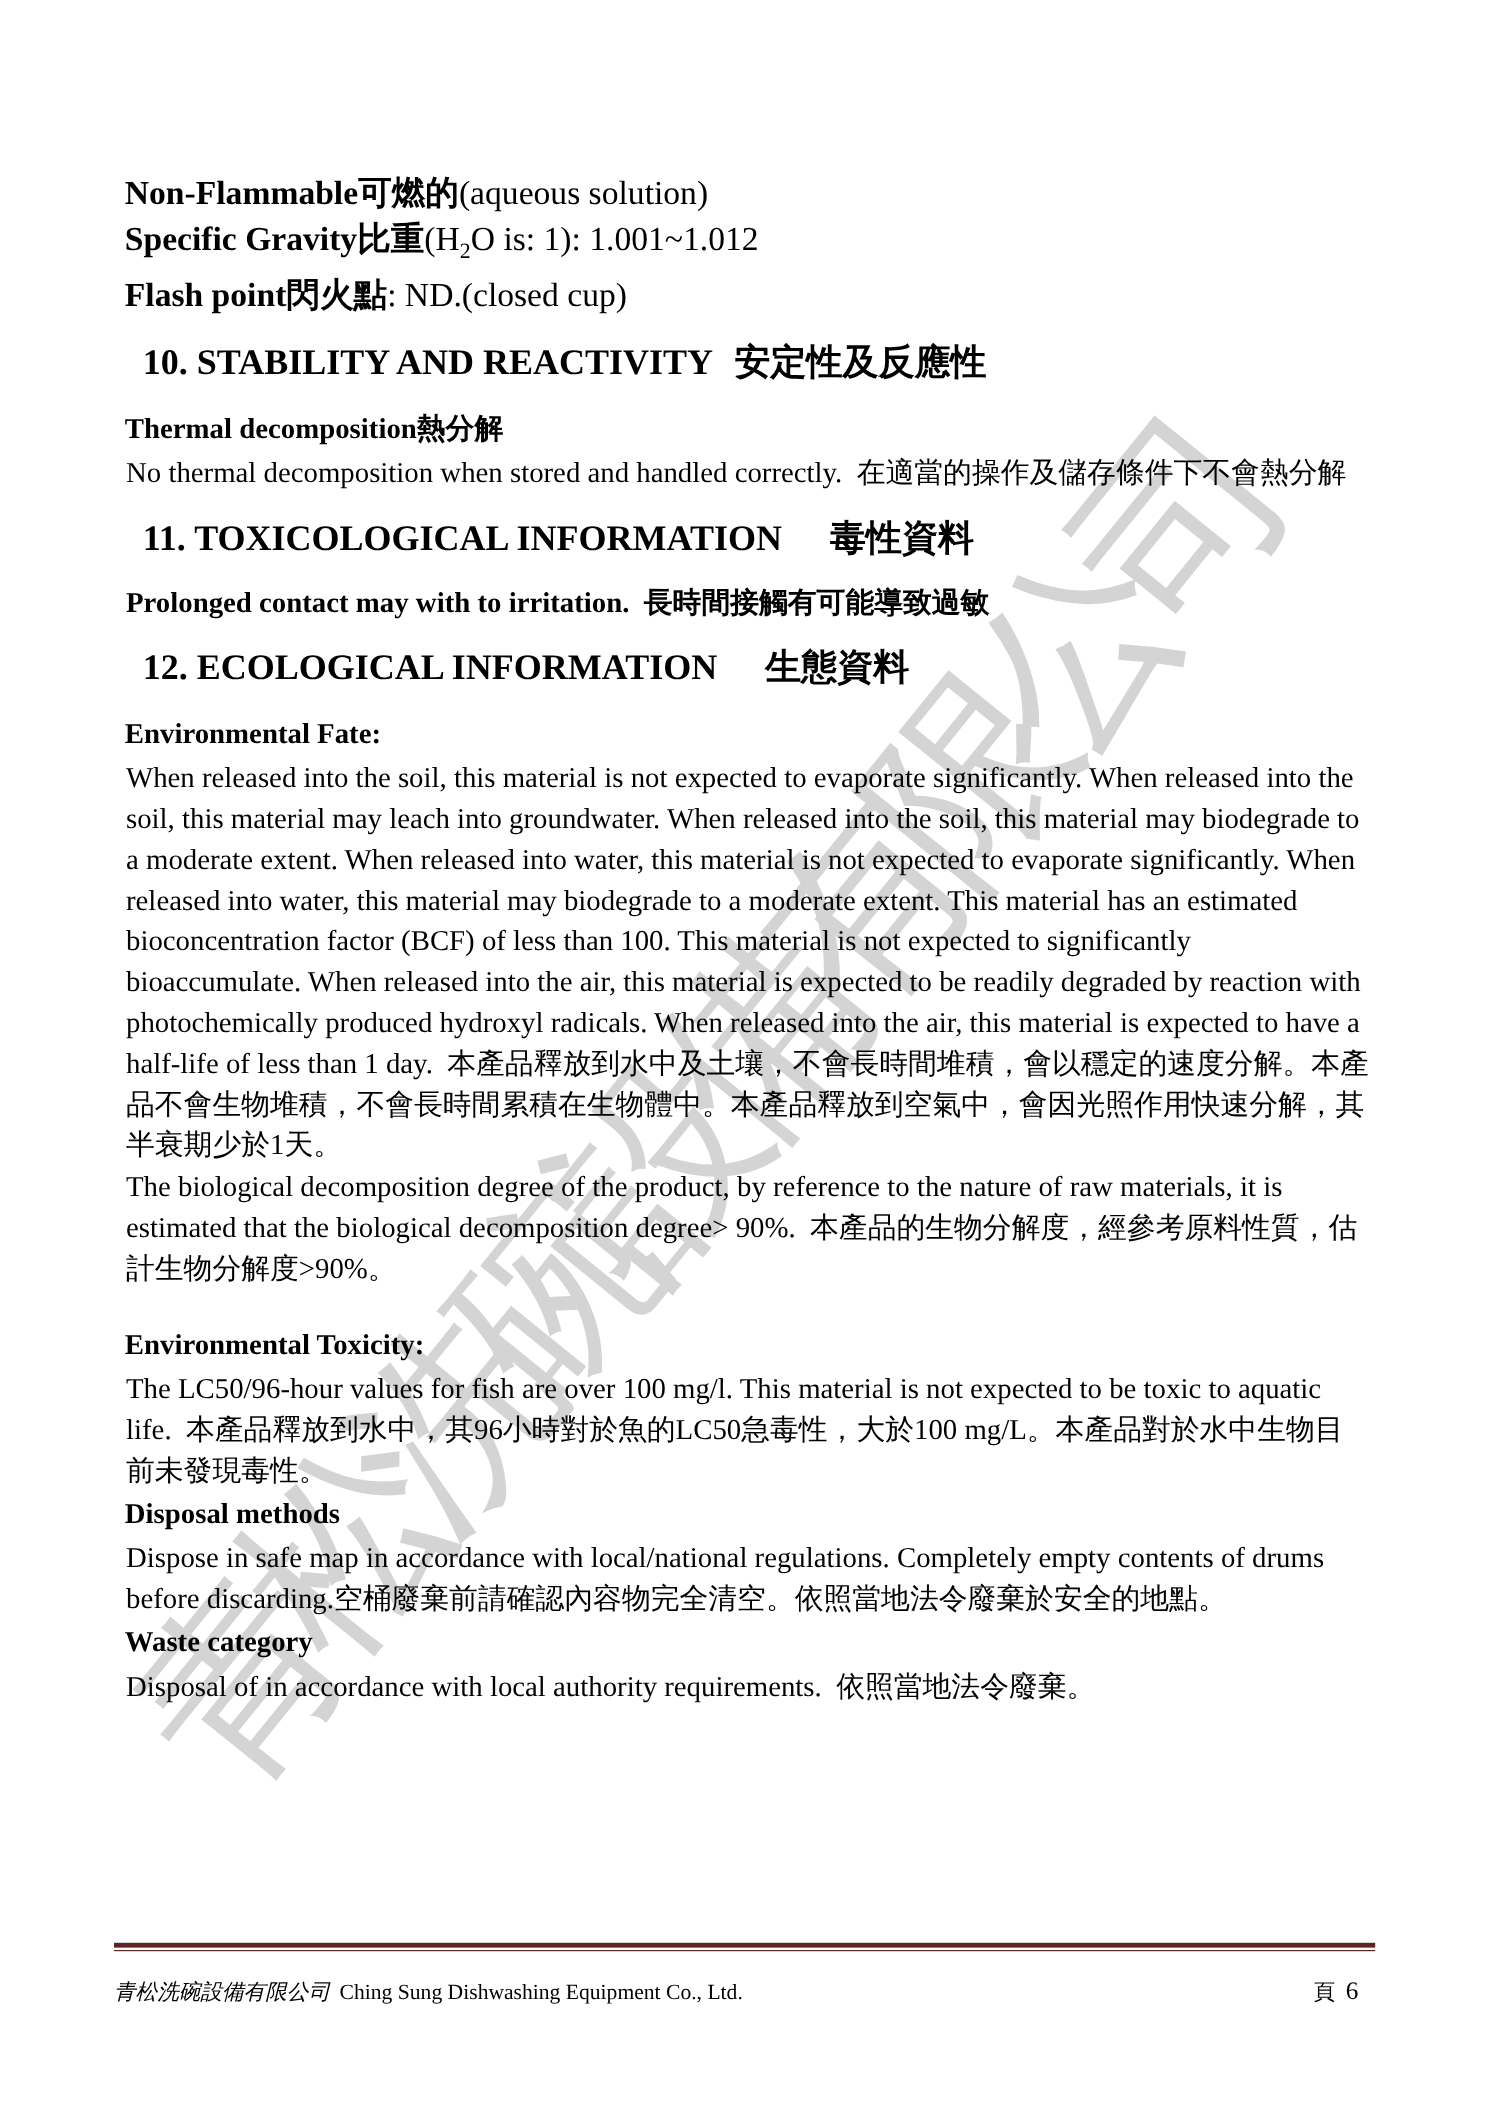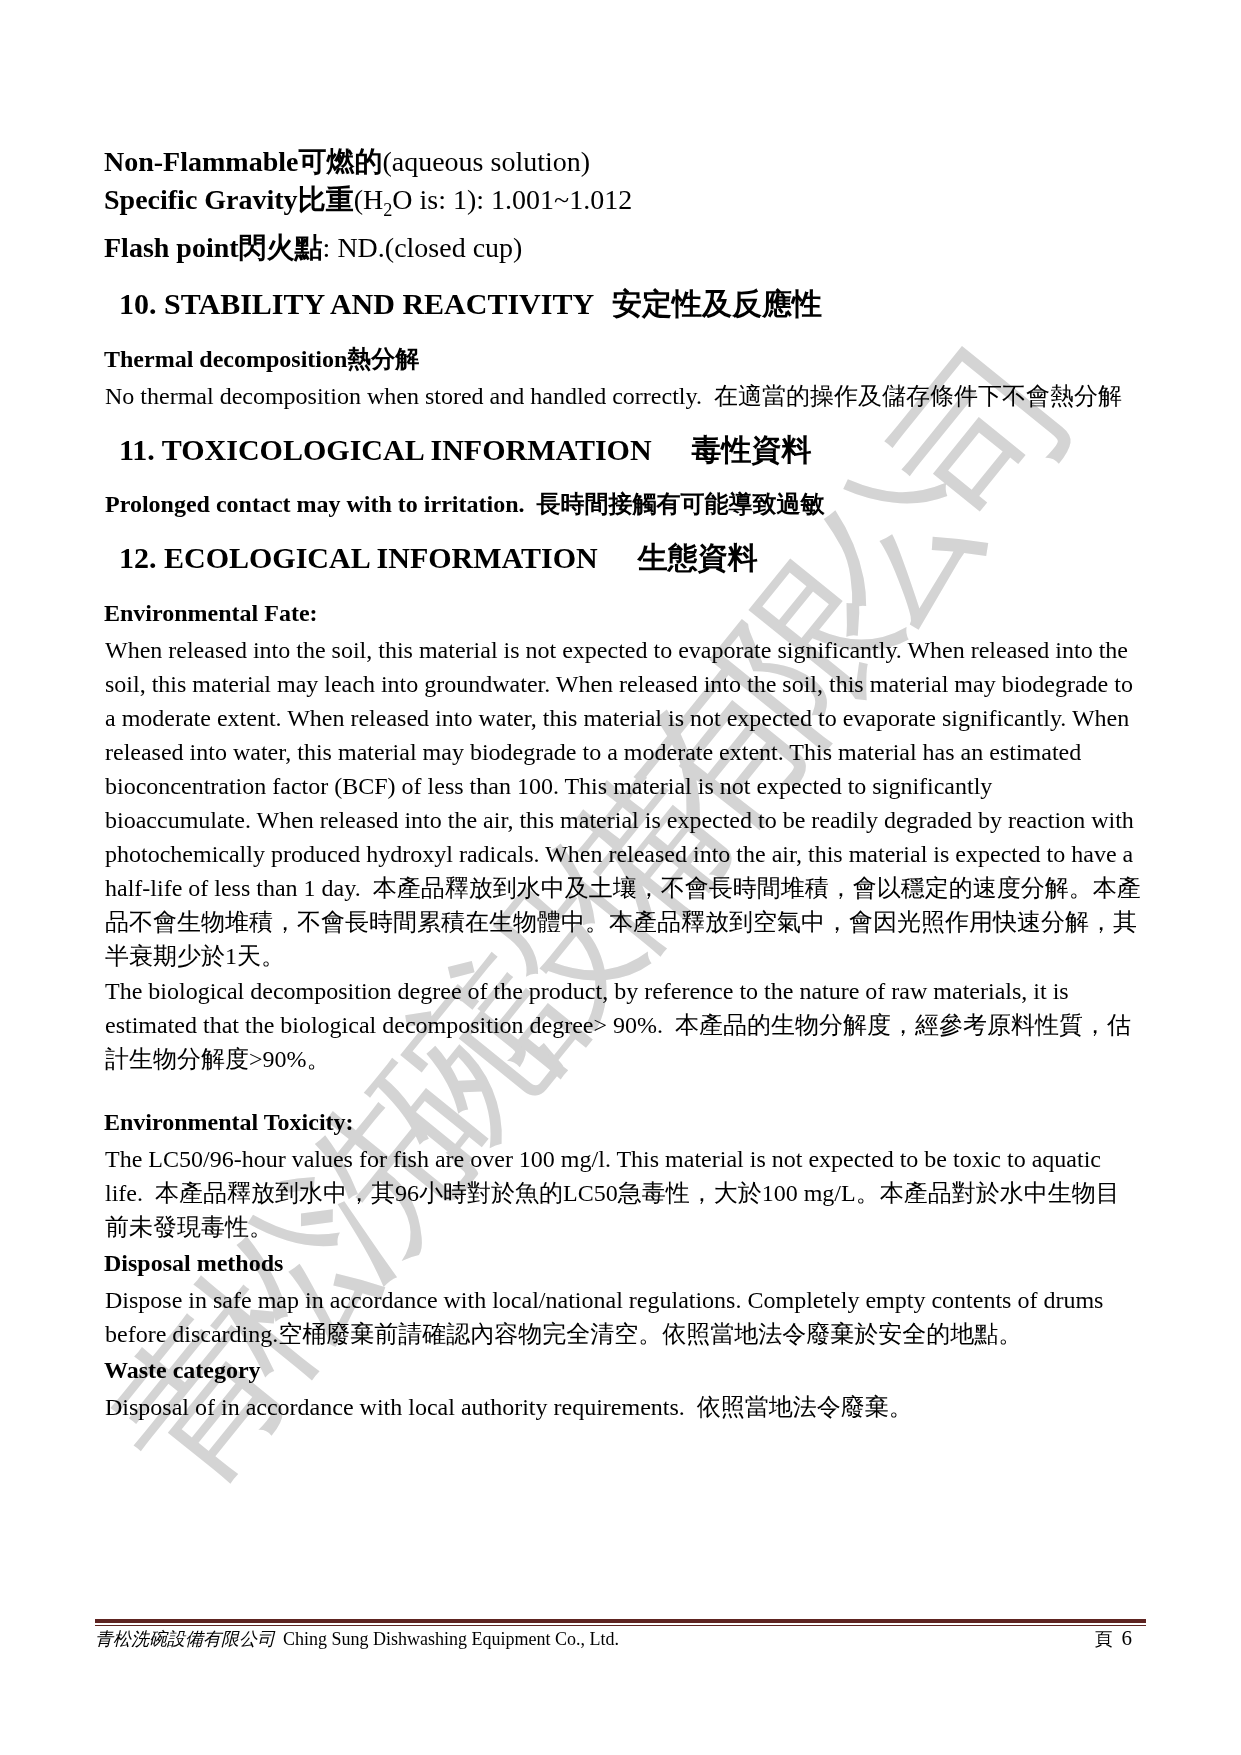--- a/index.html
+++ b/index.html
@@ -59,21 +59,21 @@
     left:95px;right:95px;top:1619px;
     z-index:1;
   }
   .rule{
     border-top:4px solid var(--rule-color,#5e2421);
     padding-top:2px;
   }
   .rule-thin{border-top:1px solid var(--rule-color,#5e2421);}
   .footer-row{
     display:flex;justify-content:space-between;align-items:baseline;
-    margin-top:0;
+    margin-top:21px;
     font-size:18px;
   }
   .company i{font-style:italic;margin-right:8px;}
   .pageno{padding-right:14px;text-align:center;}
   .pageno .num{font-size:21px;margin-left:9px;}
 </style>
 </head>
 <body>
 
 <div class="page">

